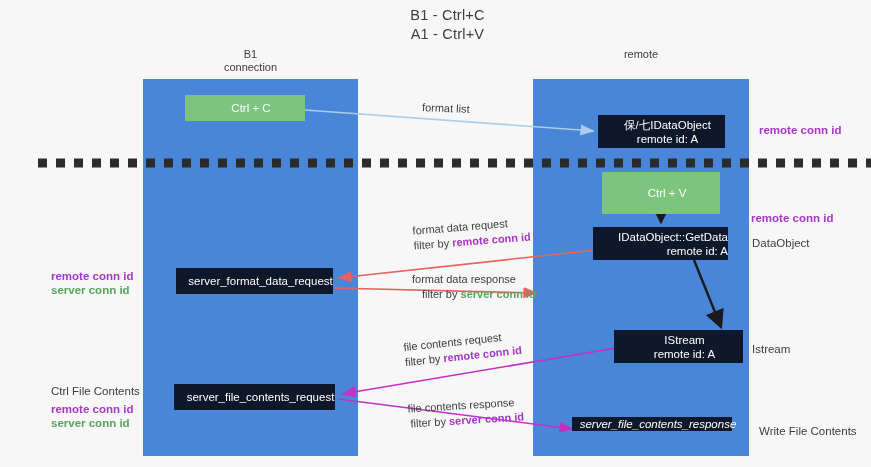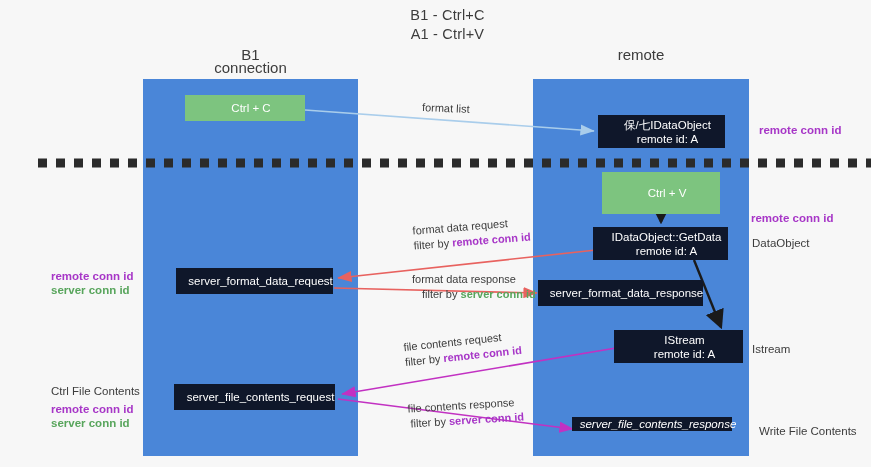--- a/index.html
+++ b/index.html
@@ -24,21 +24,21 @@
     font-size: 14.5px;
     color: #3c3c3c;
     line-height: 19px;
     letter-spacing: 0.2px;
   }
 
   
   .col-head {
     position: absolute;
     text-align: center;
-    font-size: 15px;
+    font-size: 11px;
     color: #3c3c3c;
     line-height: 13px;
   }
   .col-head .l1 { display:block; }
   .col-head .l2 { display:block; }
 
   
   .lane {
     position: absolute;
     background: #4a86d8;
@@ -152,32 +152,29 @@
 
   <div class="node orange" style="left:574px; top:115px; width:127px; height:33px;">
     <span class="ln">保/七IDataObject</span>
     <span class="ln">remote id: A</span>
   </div>
 
   <div class="node green" style="left:578px; top:172px; width:118px; height:42px;">
     <span class="ln">Ctrl + V</span>
   </div>
 
-  <div class="node orange" style="left:569px; top:227px; width:135px; height:33px;">
+  <div class="node orange" style="left:569px; top:227px; width:135px; height:33px;align-items:flex-end;">
     <span class="ln">IDataObject::GetData</span>
     <span class="ln">remote id: A</span>
   </div>
 
   <div class="node orange" style="left:152px; top:268px; width:157px; height:26px;">
     <span class="ln">server_format_data_request</span>
   </div>
 
-  <div class="node orange" style="left:514px; top:280px; width:165px; height:26px;">
-    <span class="ln">server_format_data_response</span>
-  </div>
 
   <div class="node orange" style="left:590px; top:330px; width:129px; height:33px;">
     <span class="ln">IStream</span>
     <span class="ln">remote id: A</span>
   </div>
 
   <div class="node orange" style="left:150px; top:384px; width:161px; height:26px;">
     <span class="ln">server_file_contents_request</span>
   </div>
 

